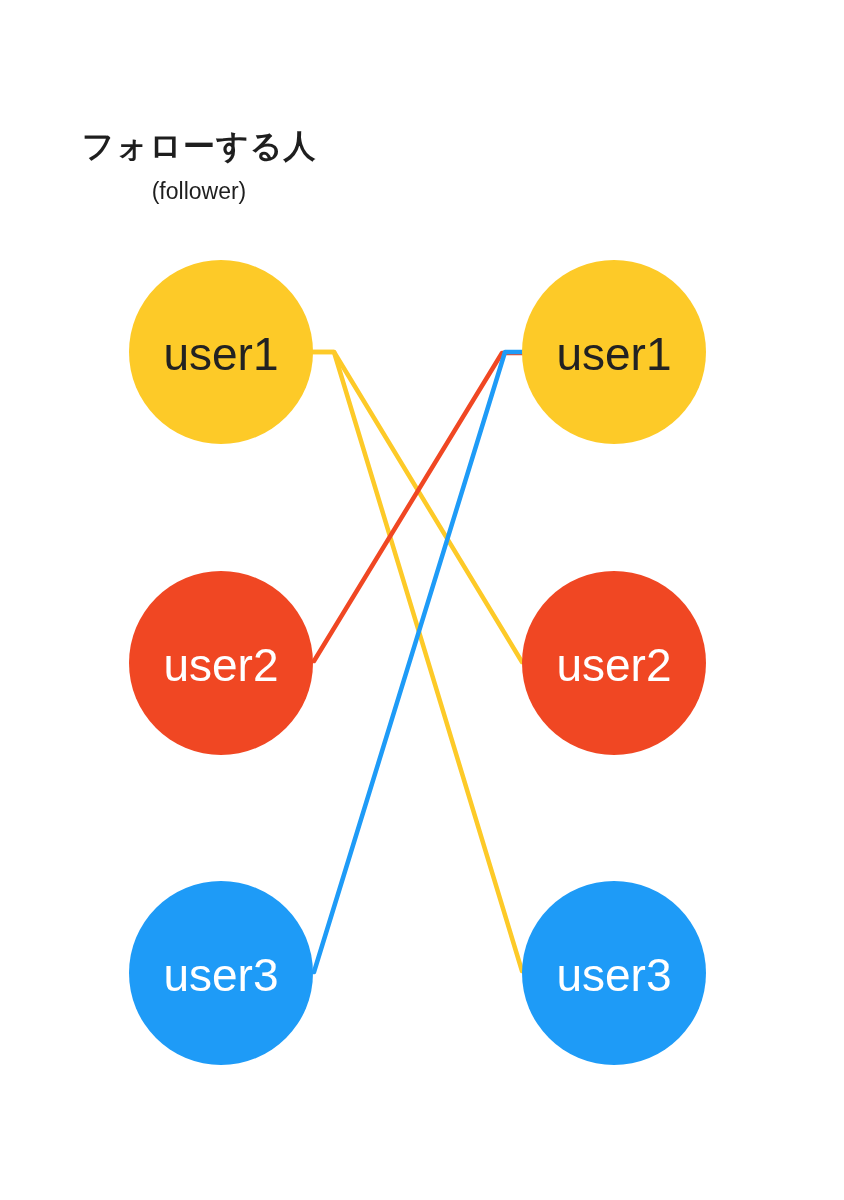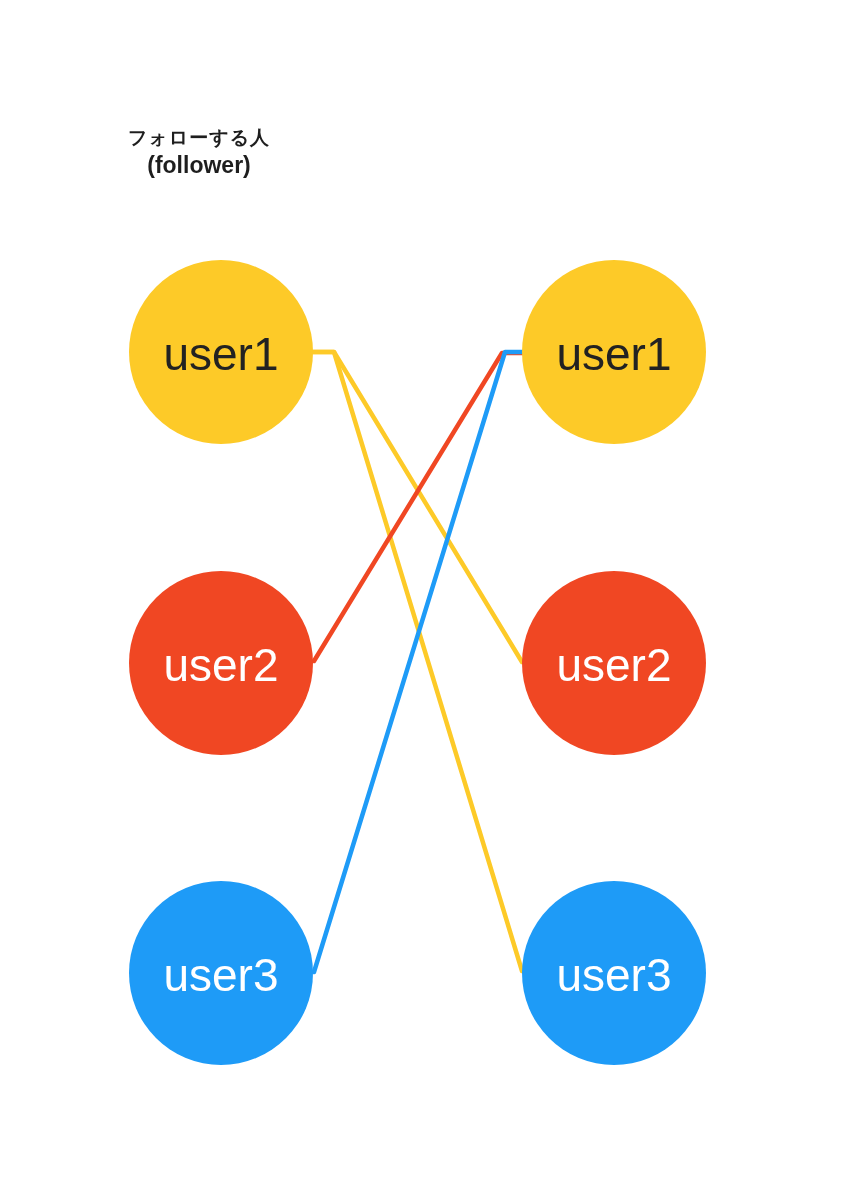--- a/index.html
+++ b/index.html
@@ -18,30 +18,30 @@
     background: #ffffff;
   }
   .col-header {
     position: absolute;
     top: 126px;
     width: 280px;
     text-align: center;
     color: #1e1e1e;
   }
   .col-header .jp {
-    font-size: 19px;
+    font-size: 32px;
     font-weight: 700;
     letter-spacing: 1px;
     line-height: 1.3;
   }
   .col-header .en {
     font-size: 23px;
-    font-weight: 700;
+    font-weight: 400;
     line-height: 1.3;
-    margin-top: 0;
+    margin-top: 9px;
   }
   .col-header.left  { left: 59px;  }
   .col-header.right { left: 476px; }
   svg.diagram {
     position: absolute;
     left: 0;
     top: 0;
   }
   svg.diagram text {
     font-family: "Liberation Sans", "DejaVu Sans", sans-serif;

